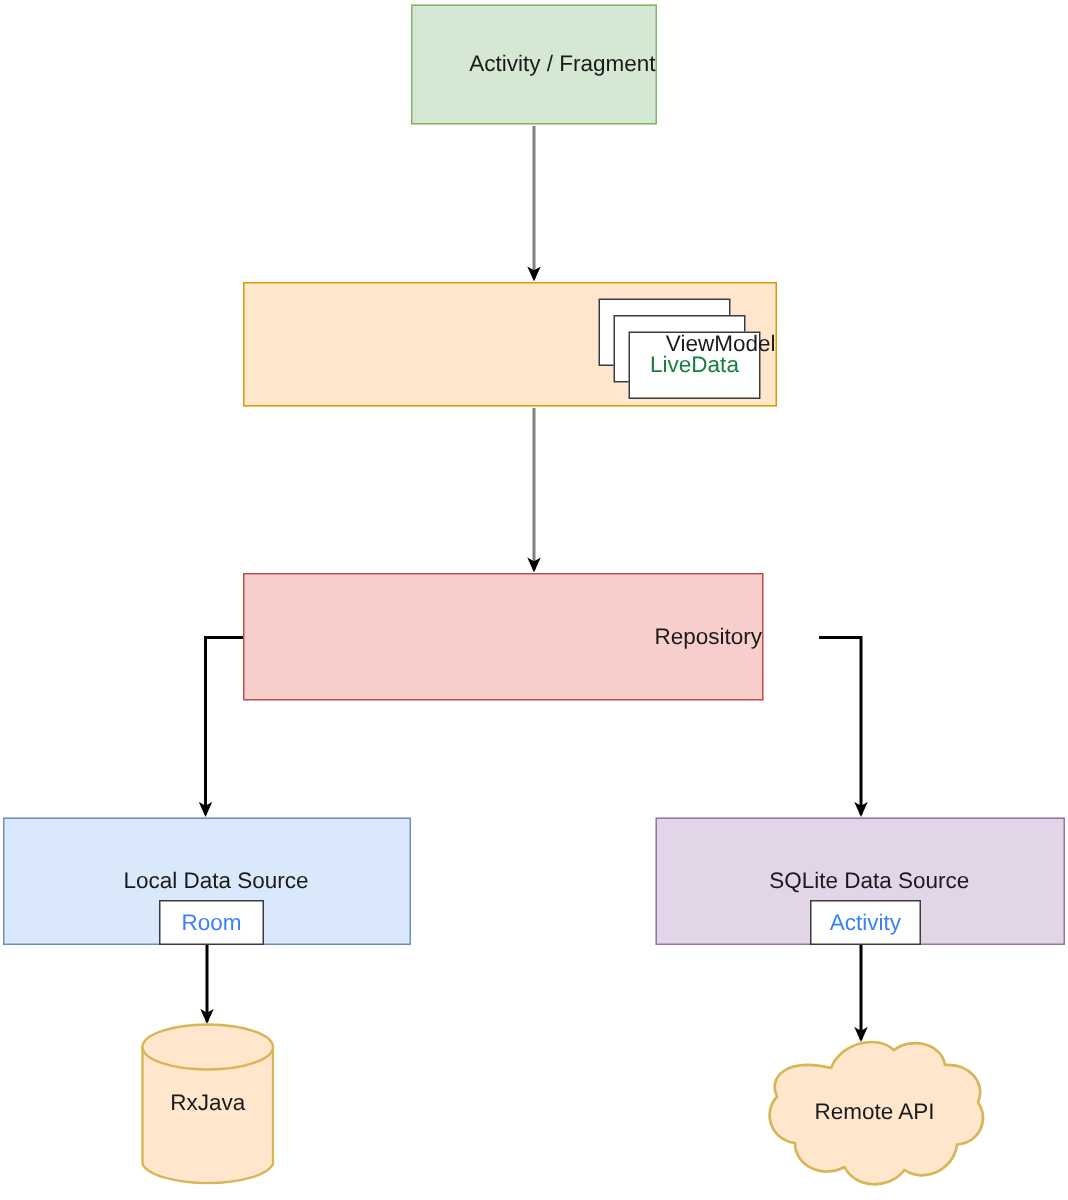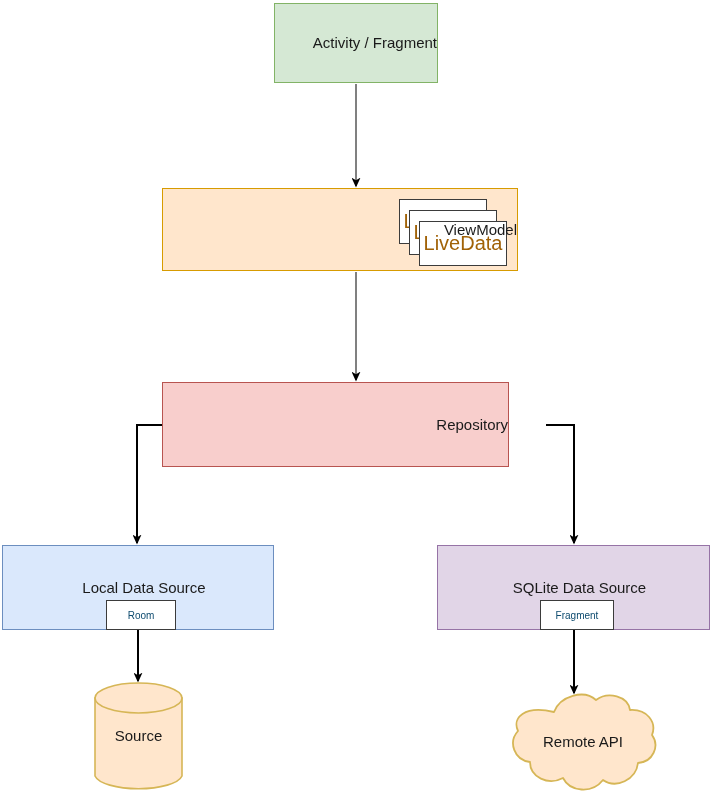--- a/index.html
+++ b/index.html
@@ -117,40 +117,40 @@
     background: #ffffff;
     border: 1px solid #3b3b3b;
     display: flex;
     align-items: center;
     justify-content: center;
   }
   .card-1 { left: 0px;  top: 0px;  }
   .card-2 { left: 10px; top: 11px; }
   .card-3 { left: 20px; top: 22px; }
   .card-text {
-    font-size: 20px;
-    color: #a16207;
+    font-size: 15px;
+    color: #15803d;
     white-space: nowrap;
   }
 
   
   .subbox {
     position: absolute;
     box-sizing: border-box;
     background: #ffffff;
     border: 1px solid #3b3b3b;
     height: 30px;
     display: flex;
     align-items: center;
     justify-content: center;
     bottom: -1px;
   }
   .subbox-text {
-    font-size: 10px;
-    color: #0c4a6e;
+    font-size: 15px;
+    color: #3b82f6;
     white-space: nowrap;
   }
   #subbox-room {
     left: 103px;
     width: 70px;
   }
   #subbox-retrofit {
     left: 102px;
     width: 74px;
   }
@@ -240,30 +240,30 @@
   <div class="node" id="node-local">
     <span class="node-label">Local Data Source</span>
     <div class="subbox" id="subbox-room">
       <span class="subbox-text">Room</span>
     </div>
   </div>
 
   <div class="node" id="node-remote">
     <span class="node-label">SQLite Data Source</span>
     <div class="subbox" id="subbox-retrofit">
-      <span class="subbox-text">Fragment</span>
+      <span class="subbox-text">Activity</span>
     </div>
   </div>
 
   <div class="shape-node" id="node-sqlite">
     <svg width="89" height="110" viewBox="0 0 89 110" xmlns="http://www.w3.org/2000/svg">
       <path d="M1,16 L1,94 A44,15 0 0 0 88,94 L88,16 Z" fill="#ffe6cc" stroke="#d6b656" stroke-width="1.6"></path>
       <ellipse cx="44.5" cy="16" rx="43.5" ry="15" fill="#ffe6cc" stroke="#d6b656" stroke-width="1.6"></ellipse>
     </svg>
-    <span class="shape-label">Source</span>
+    <span class="shape-label">RxJava</span>
   </div>
 
   <div class="shape-node" id="node-remoteapi">
     <svg width="150" height="106" viewBox="0 0 150 106" xmlns="http://www.w3.org/2000/svg">
       <path d="M46,22
                C52,6 76,-1 88,10
                C100,1 120,6 122,20
                C139,19 149,32 144,45
                C152,56 145,72 130,73
                C128,90 108,99 95,90

